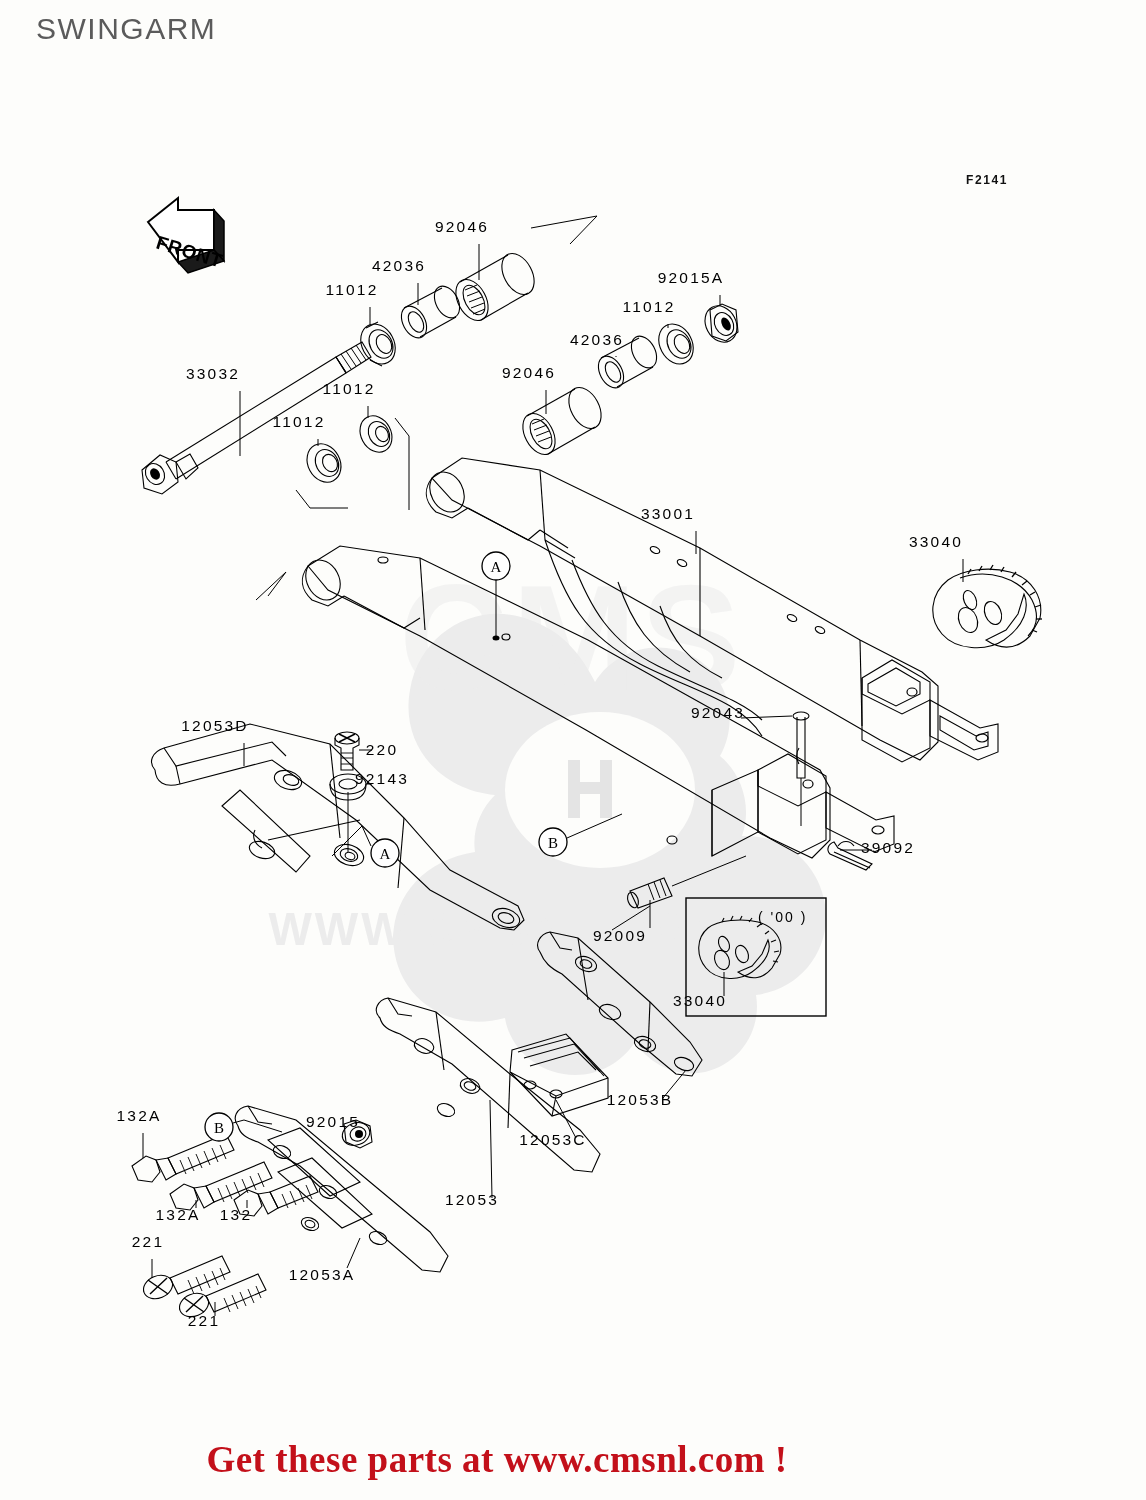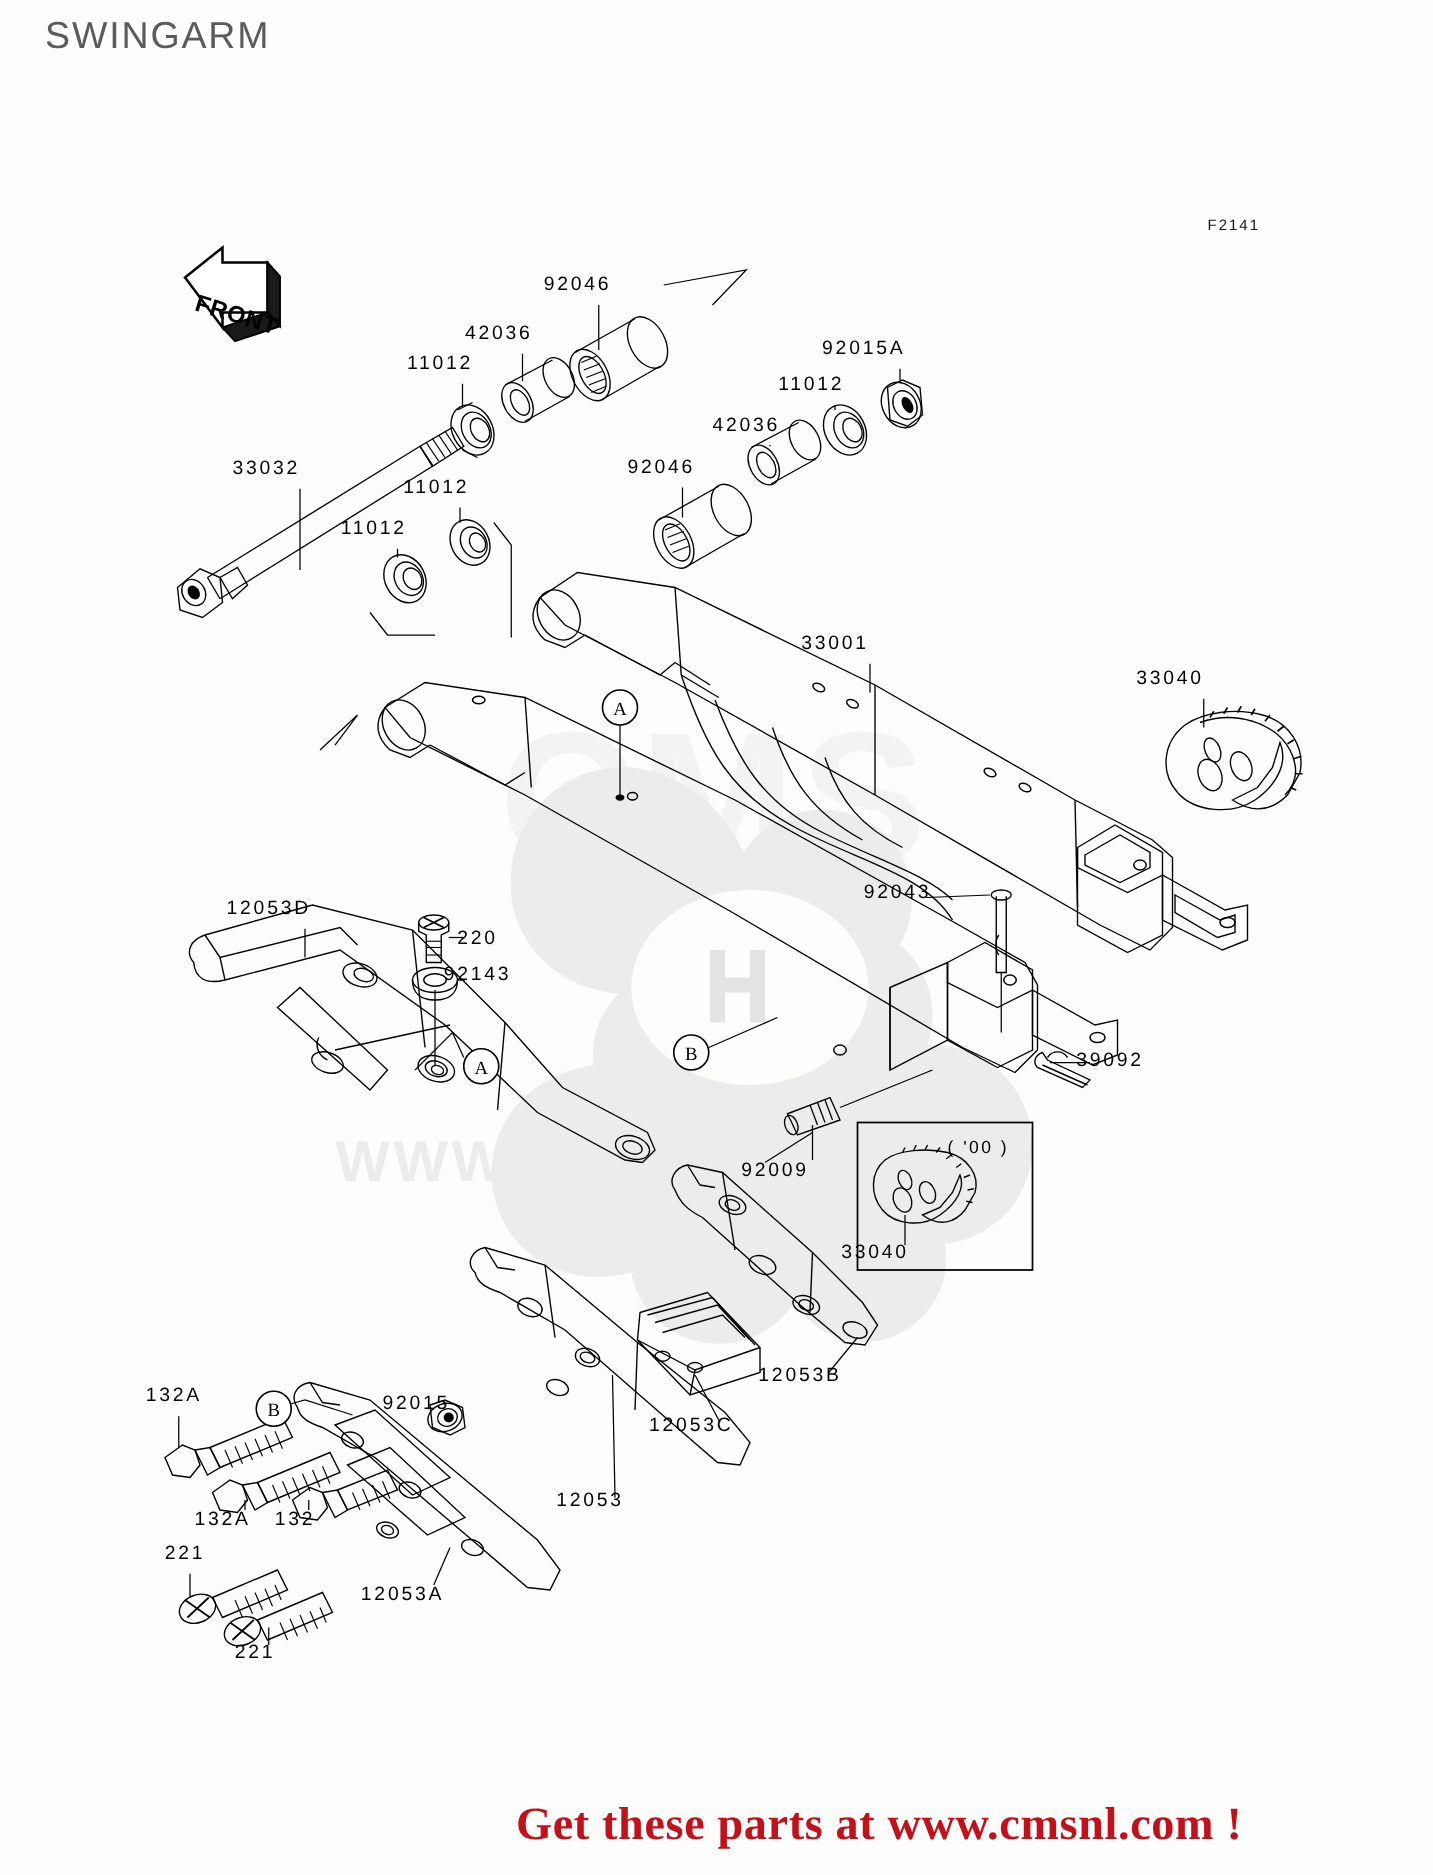--- a/index.html
+++ b/index.html
@@ -7,27 +7,27 @@
        font-family:"Liberation Sans", sans-serif;}
 
   #page-title{
     position:absolute;left:36px;top:12px;
     font-size:30px;letter-spacing:1.5px;color:#5b5b5b;
     font-family:"Liberation Sans", sans-serif;
   }
 
   #ref-code{
     position:absolute;left:966px;top:173px;
-    font-size:12px;letter-spacing:1.6px;color:#111;font-weight:400;
+    font-size:12px;letter-spacing:1.6px;color:#111;font-weight:700;
   }
 
   #diagram{position:absolute;left:0;top:0;width:1146px;height:1500px;}
 
   #footer-banner{
-    position:absolute;left:0;top:1438px;width:994px;text-align:right;
+    position:absolute;left:0;top:1438px;width:994px;text-align:center;
     font-family:"Liberation Serif", serif;
     font-size:37px;font-weight:bold;color:#c3101a;letter-spacing:0.5px;
   }
 
   .lbl{font-family:"Liberation Sans",sans-serif;font-size:15.5px;
        letter-spacing:2.2px;fill:#000;font-weight:500;}
   .lbl-sm{font-family:"Liberation Sans",sans-serif;font-size:14px;
        letter-spacing:2px;fill:#000;}
   .callout-t{font-family:"Liberation Serif",serif;font-size:15px;fill:#000;}
   .ln{stroke:#000;stroke-width:1.1;fill:none;}

